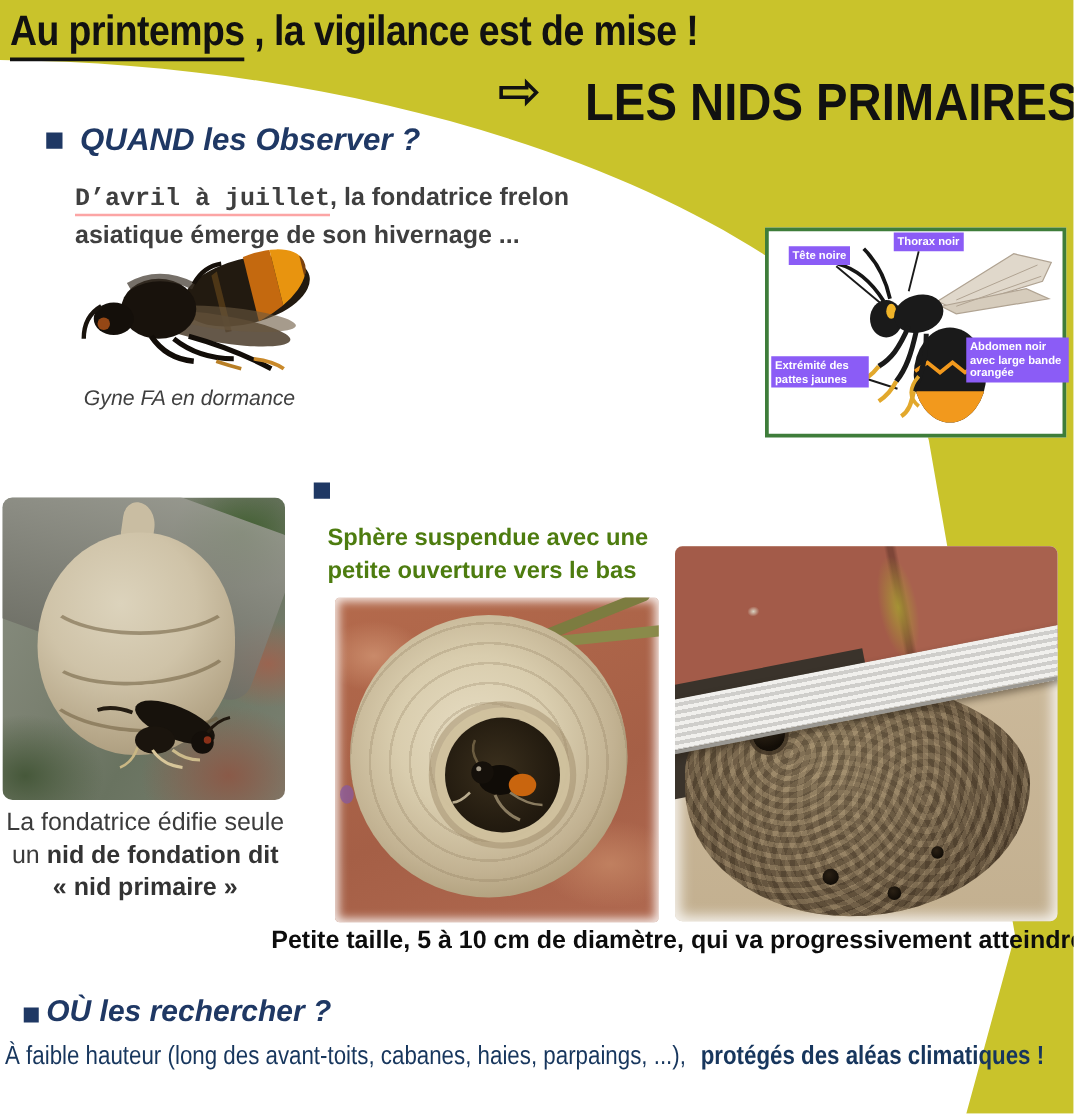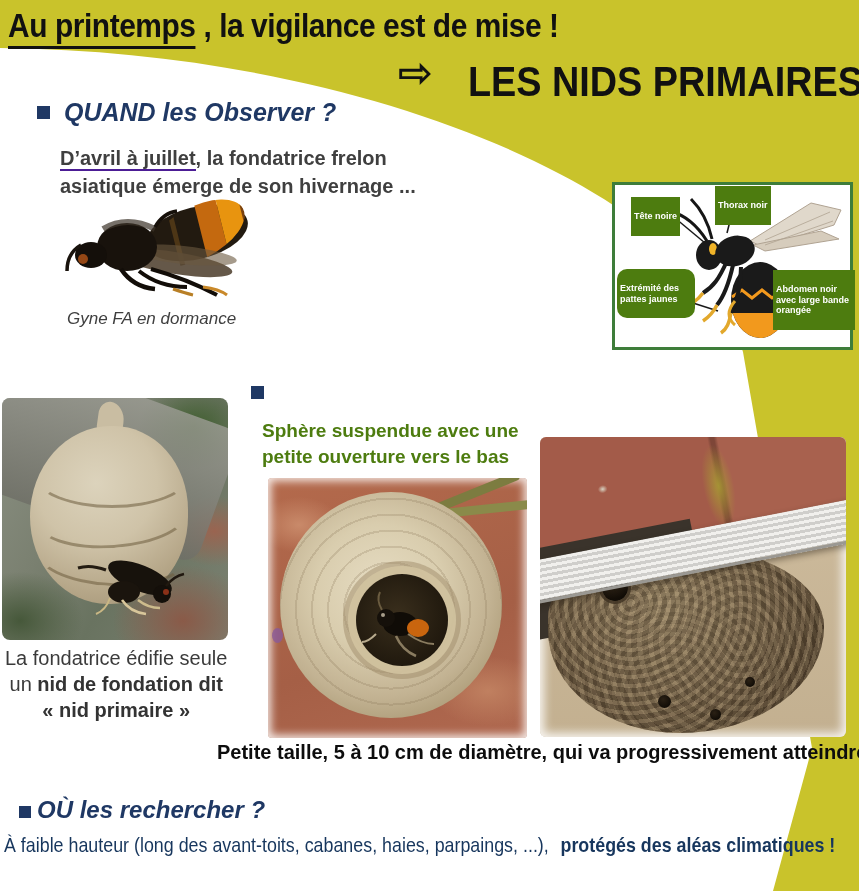--- a/index.html
+++ b/index.html
@@ -19,39 +19,39 @@
               font-family:"DejaVu Sans",sans-serif;line-height:1;}
   .banner{left:468px;top:58px;z-index:5;font-size:42px;font-weight:800;color:#111;
           white-space:nowrap;transform:scaleX(.90);transform-origin:0 0;}
 
   
   .sq{width:13px;height:13px;background:#1f3864;z-index:5;}
   .h-section{z-index:5;font-size:25px;font-weight:700;color:#1f3864;white-space:nowrap;font-style:italic;}
 
   
   .intro{left:60px;top:144px;z-index:5;font-size:20px;font-weight:700;color:#3f3f3f;line-height:28px;}
-  .intro .u2{border-bottom:2px solid #4c1d95;}
+  .intro .u2{border-bottom:2px solid #fca5a5;font-family:Liberation Mono, monospace;}
   .caption-gyne{left:67px;top:308px;z-index:5;font-size:17px;font-style:italic;color:#3f3f3f;line-height:22px;}
   .sphere-note{left:262px;top:418px;z-index:5;font-size:19px;font-weight:700;color:#4d7c0f;line-height:26px;}
   .caption-left{left:5px;top:645px;z-index:5;font-size:20px;color:#3b3b3b;line-height:26px;text-align:center;}
   .caption-left b{font-weight:700;color:#333;}
   .size-note{left:217px;top:741px;z-index:6;font-size:20px;font-weight:700;color:#0d0d0d;white-space:nowrap;}
   .location-note{left:4px;top:833px;z-index:6;font-size:21px;color:#17365d;white-space:nowrap;
                  transform:scaleX(.85);transform-origin:0 0;}
   .location-note b{font-weight:700;margin-left:8px;}
 
   
   .photo-dormant{left:55px;top:193px;width:215px;height:118px;z-index:2;}
 
   
   .diagram{left:612px;top:182px;width:241px;height:168px;z-index:3;background:#fff;
            border:3px solid #3e7d3a;box-sizing:border-box;}
   .diagram svg{position:absolute;left:0;top:0;}
-  .dlabel{position:absolute;background:#4d7c0f;color:#fff;font-size:9px;font-weight:700;
-          line-height:10.5px;padding:14px 3px;z-index:4;}
+  .dlabel{position:absolute;background:#8b5cf6;color:#fff;font-size:9px;font-weight:700;
+          line-height:10.5px;padding:2px 3px;z-index:4;}
 
   
   .photo-nest-left{left:2px;top:398px;width:226px;height:242px;z-index:2;border-radius:8px;overflow:hidden;
     background:
       radial-gradient(80px 60px at 85% 12%, #3f5e2e 0%, rgba(63,94,46,0) 70%),
       radial-gradient(70px 50px at 94% 55%, #9a6450 0%, rgba(154,100,80,0) 70%),
       radial-gradient(90px 70px at 8% 92%, #46583a 0%, rgba(70,88,58,0) 70%),
       radial-gradient(100px 80px at 80% 92%, #8a5a48 0%, rgba(138,90,72,0) 70%),
       linear-gradient(120deg,#8b9083 0%,#7a8070 35%,#697360 60%,#7b8172 100%);}
   .slab{left:-45px;top:-15px;width:270px;height:140px;background:linear-gradient(#9d9d95,#6e6e66);
@@ -183,21 +183,21 @@
       <path d="M112,76 C104,94 98,102 88,108" stroke="#1a1a1a" stroke-width="4" fill="none"></path>
       <path d="M118,80 C114,98 110,110 102,120" stroke="#1a1a1a" stroke-width="4" fill="none"></path>
       <path d="M126,82 C126,102 122,116 116,128" stroke="#1a1a1a" stroke-width="4" fill="none"></path>
       <path d="M88,108 C82,116 76,120 68,122" stroke="#e2a82c" stroke-width="3.5" fill="none"></path>
       <path d="M102,120 C98,128 94,132 88,136" stroke="#e2a82c" stroke-width="3.5" fill="none"></path>
       <path d="M116,128 C114,138 112,144 106,148" stroke="#e2a82c" stroke-width="3.5" fill="none"></path>
       <path d="M120,116 q-12,14 0,24" stroke="#e2a82c" stroke-width="3" fill="none"></path>
     </svg>
     <div class="dlabel" style="left:16px;top:12px;">Tête noire</div>
     <div class="dlabel" style="left:100px;top:1px;">Thorax noir</div>
-    <div class="dlabel" style="left:2px;top:84px;width:72px;border-radius:10px;">Extrémité des pattes jaunes</div>
+    <div class="dlabel" style="left:2px;top:100px;width:72px;">Extrémité des pattes jaunes</div>
     <div class="dlabel" style="left:158px;top:85px;width:76px;">Abdomen noir avec large bande orangée</div>
   </div>
 
   <div class="abs sq" style="left:251px;top:386px;"></div>
 
   <div class="abs sphere-note">
     <div>Sphère suspendue avec une</div>
     <div>petite ouverture vers le bas</div>
   </div>
 

